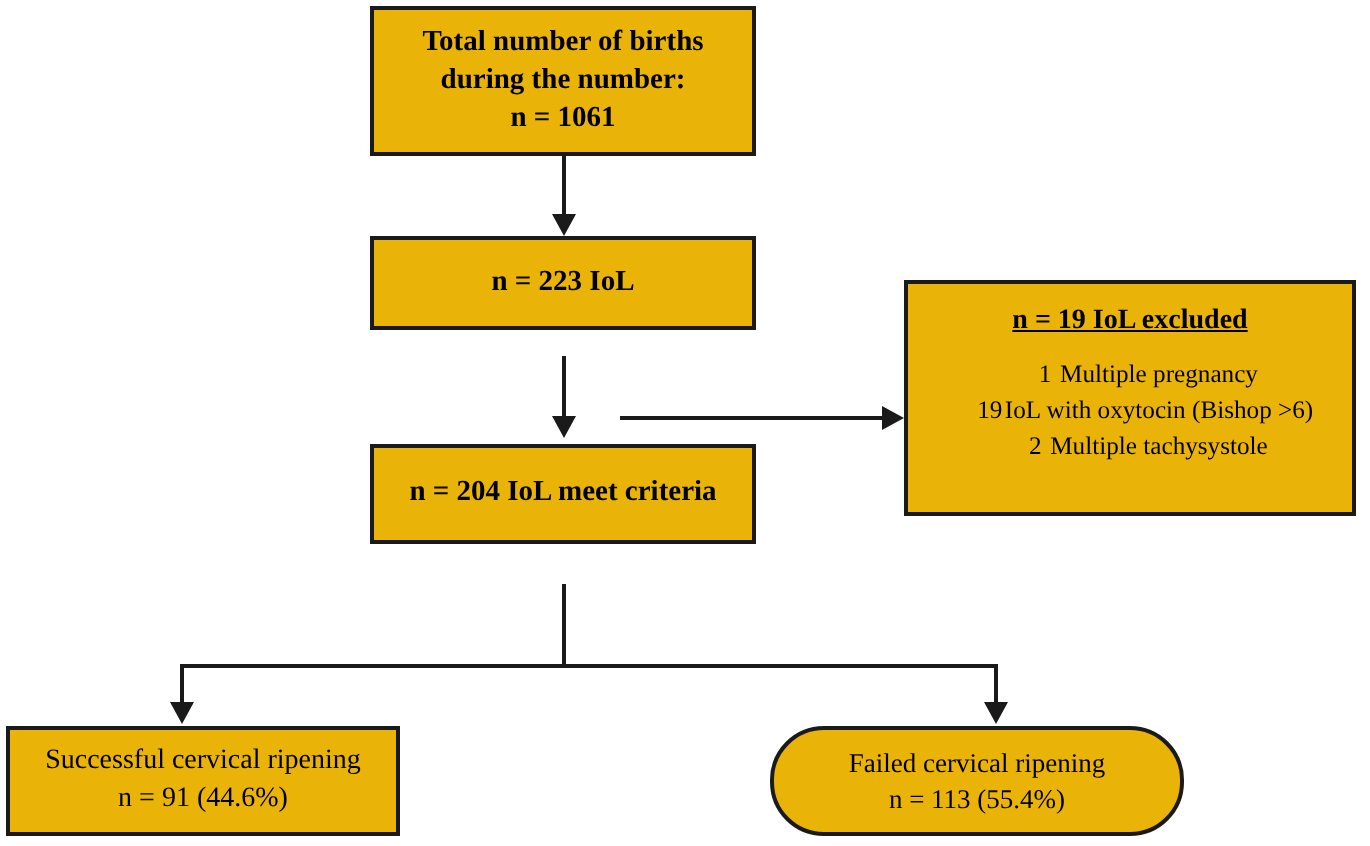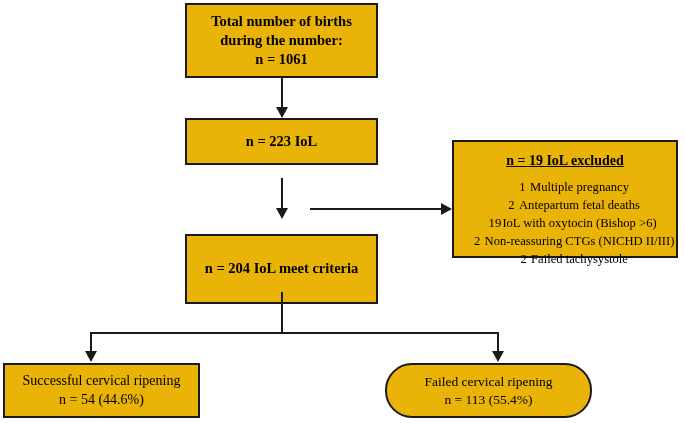--- a/index.html
+++ b/index.html
@@ -29,21 +29,21 @@
     line-height: 1.32;
   }
   .node .line {
     display: block;
     white-space: nowrap;
   }
 
   
   #node-total-births { left: 185px; top: 3px;   width: 193px; height: 75px;  font-size: 14.5px; font-weight: bold; }
   #node-iol-total    { left: 185px; top: 118px; width: 193px; height: 47px;  font-size: 14.5px; font-weight: bold; }
-  #node-iol-criteria { left: 185px; top: 222px; width: 193px; height: 70px;  font-size: 14.5px; font-weight: bold; margin-top: 12px; }
+  #node-iol-criteria { left: 185px; top: 222px; width: 193px; height: 50px;  font-size: 14.5px; font-weight: bold; }
   #node-excluded     { left: 452px; top: 140px; width: 226px; height: 118px;
                        align-items: stretch; justify-content: flex-start; padding: 10px 0 10px 0; }
   #node-successful   { left: 3px;   top: 363px; width: 197px; height: 55px;  font-size: 14px; }
   #node-failed       { left: 385px; top: 363px; width: 207px; height: 55px;  font-size: 13.5px; border-radius: 27px; }
 
   
   .excl-title {
     text-align: center;
     font-size: 14px;
     font-weight: bold;
@@ -126,41 +126,39 @@
   <div class="vline" id="conn2-v"></div>
   <div class="arrow-down" id="conn2-head"></div>
 
   <div class="hline" id="conn3-h"></div>
   <div class="arrow-right" id="conn3-head"></div>
 
   <div class="node" id="node-excluded">
     <div class="excl-title">n = 19 IoL excluded</div>
     <ul class="excl-list">
       <li><span class="num">1</span><span>Multiple pregnancy</span></li>
-      <li><span class="num">2</span><span>Antepartum fetal deaths</span></li>
       <li><span class="num">19</span><span>IoL with oxytocin (Bishop &gt;6)</span></li>
-      <li><span class="num">2</span><span>Non-reassuring CTGs (NICHD II/III)</span></li>
-      <li><span class="num">2</span><span>Failed tachysystole</span></li>
+      <li><span class="num">2</span><span>Multiple tachysystole</span></li>
     </ul>
   </div>
 
   <div class="node" id="node-iol-criteria">
     <span class="line">n = 204 IoL meet criteria</span>
   </div>
 
   <div class="vline" id="conn4-v-stem"></div>
   <div class="hline" id="conn4-h"></div>
   <div class="vline" id="conn4-v-left"></div>
   <div class="vline" id="conn4-v-right"></div>
   <div class="arrow-down" id="conn4-head-left"></div>
   <div class="arrow-down" id="conn4-head-right"></div>
 
   <div class="node" id="node-successful">
     <span class="line">Successful cervical ripening</span>
-    <span class="line">n = 54 (44.6%)</span>
+    <span class="line">n = 91 (44.6%)</span>
   </div>
 
   <div class="node" id="node-failed">
     <span class="line">Failed cervical ripening</span>
     <span class="line">n = 113 (55.4%)</span>
   </div>
 
 </div>
 
 </body></html>

